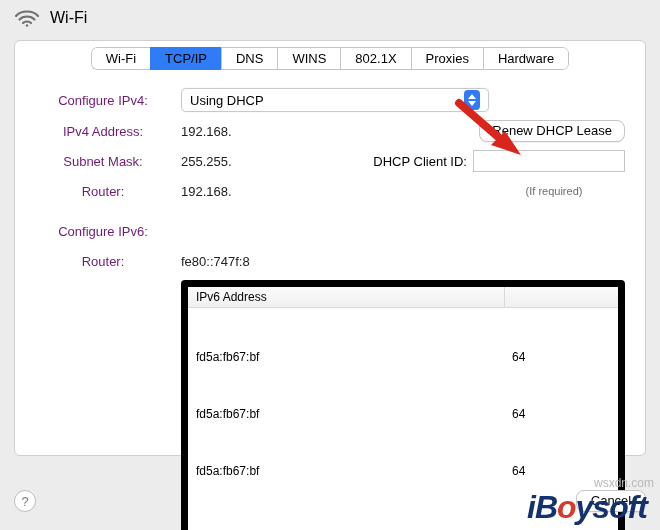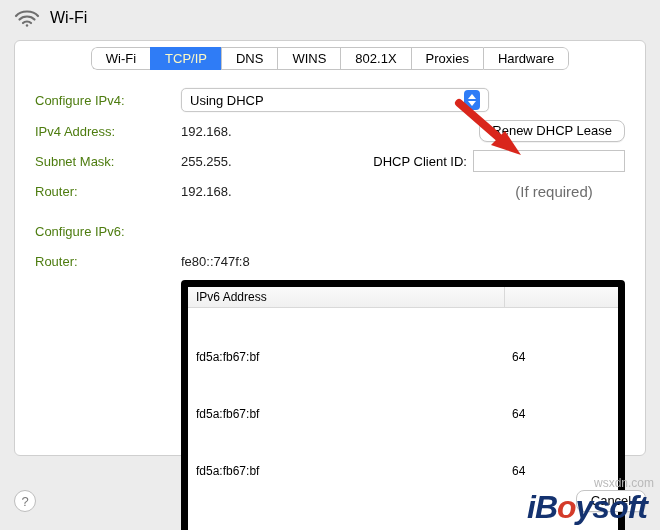--- a/index.html
+++ b/index.html
@@ -48,25 +48,25 @@
   .tab {
     padding: 3px 14px;
     font-size: 13px;
     background: #fff;
     border: 1px solid #c4c4c4;
     border-right: none;
     cursor: default;
   }
   .tab:last-child { border-right: 1px solid #c4c4c4; border-top-right-radius:6px; border-bottom-right-radius:6px;}
   .tab:first-child { border-top-left-radius:6px; border-bottom-left-radius:6px;}
-  .tab.active { background: #2f7cf6; color: #fef9c3; border-color:#2f7cf6; }
+  .tab.active { background: #2f7cf6; color: #000000; border-color:#2f7cf6; }
   
   .form { padding: 18px 20px 10px 20px; }
   .row { display:flex; align-items:center; margin-bottom:8px; min-height:22px; }
-  .label { width:136px; text-align:left; padding-right:10px; color:#4d7c0f; }
+  .label { width:136px; text-align:center; padding-right:10px; color:#701a75; }
   .value { color:#202020; }
   .select {
     display:flex; align-items:center; justify-content:space-between;
     height:22px; padding:0 8px 0 8px;
     border:1px solid #c9c9c9; border-radius:5px;
     background:#fff; width:290px;
     box-shadow: 0 0 0 0.5px rgba(0,0,0,0.05);
   }
   .select .knob {
     width:16px; height:20px; border-radius:4px;
@@ -83,21 +83,21 @@
     background:#fff; border:1px solid #c5c5c5; border-radius:8px;
     font-size:13px;
     box-shadow: 0 1px 0 rgba(0,0,0,0.05);
     cursor: default;
     white-space: nowrap;
   }
   .input {
     height:20px; border:1px solid #c5c5c5; border-radius:0;
     background:#fff; width:142px; padding:0 4px;
   }
-  .hint { font-size:15px; color:#6d6d6d; text-align:center; }
+  .hint { font-size:11px; color:#6d6d6d; text-align:center; }
   
   .rightcol { flex:1; display:flex; justify-content:flex-end; align-items:center; gap:6px; }
   
   .table {
     margin-left:146px; width:430px;
     border:7px solid #000000; border-radius:4px;
     background:#fff; overflow:hidden;
   }
   .thead { display:flex; background:linear-gradient(#fafafa,#f0f0f0); border-bottom:1px solid #d9d9d9;}
   .th { padding:3px 8px; font-size:12px; }

